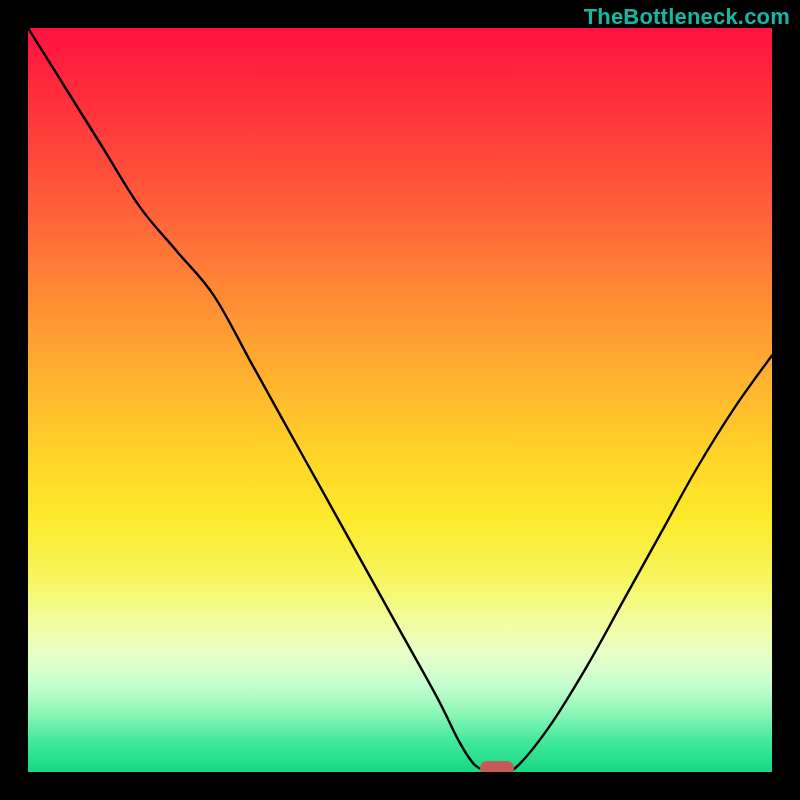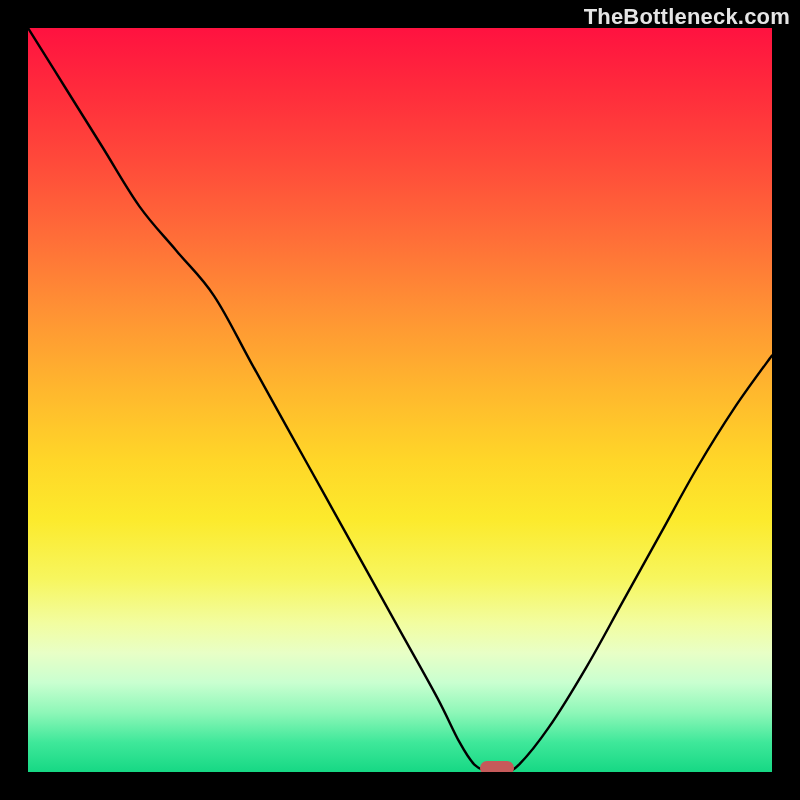--- a/index.html
+++ b/index.html
@@ -14,21 +14,21 @@
   .frame {
     position: relative;
     width: 800px;
     height: 800px;
     background: #000;
   }
   .watermark {
     position: absolute;
     top: 4px;
     right: 10px;
-    color: #e5e5e5;
+    color: #14b8a6;
     font-size: 22px;
     font-weight: 600;
     letter-spacing: 0.2px;
     z-index: 30;
     user-select: none;
   }
   .plot-area {
     position: absolute;
     left: 28px;
     top: 28px;

